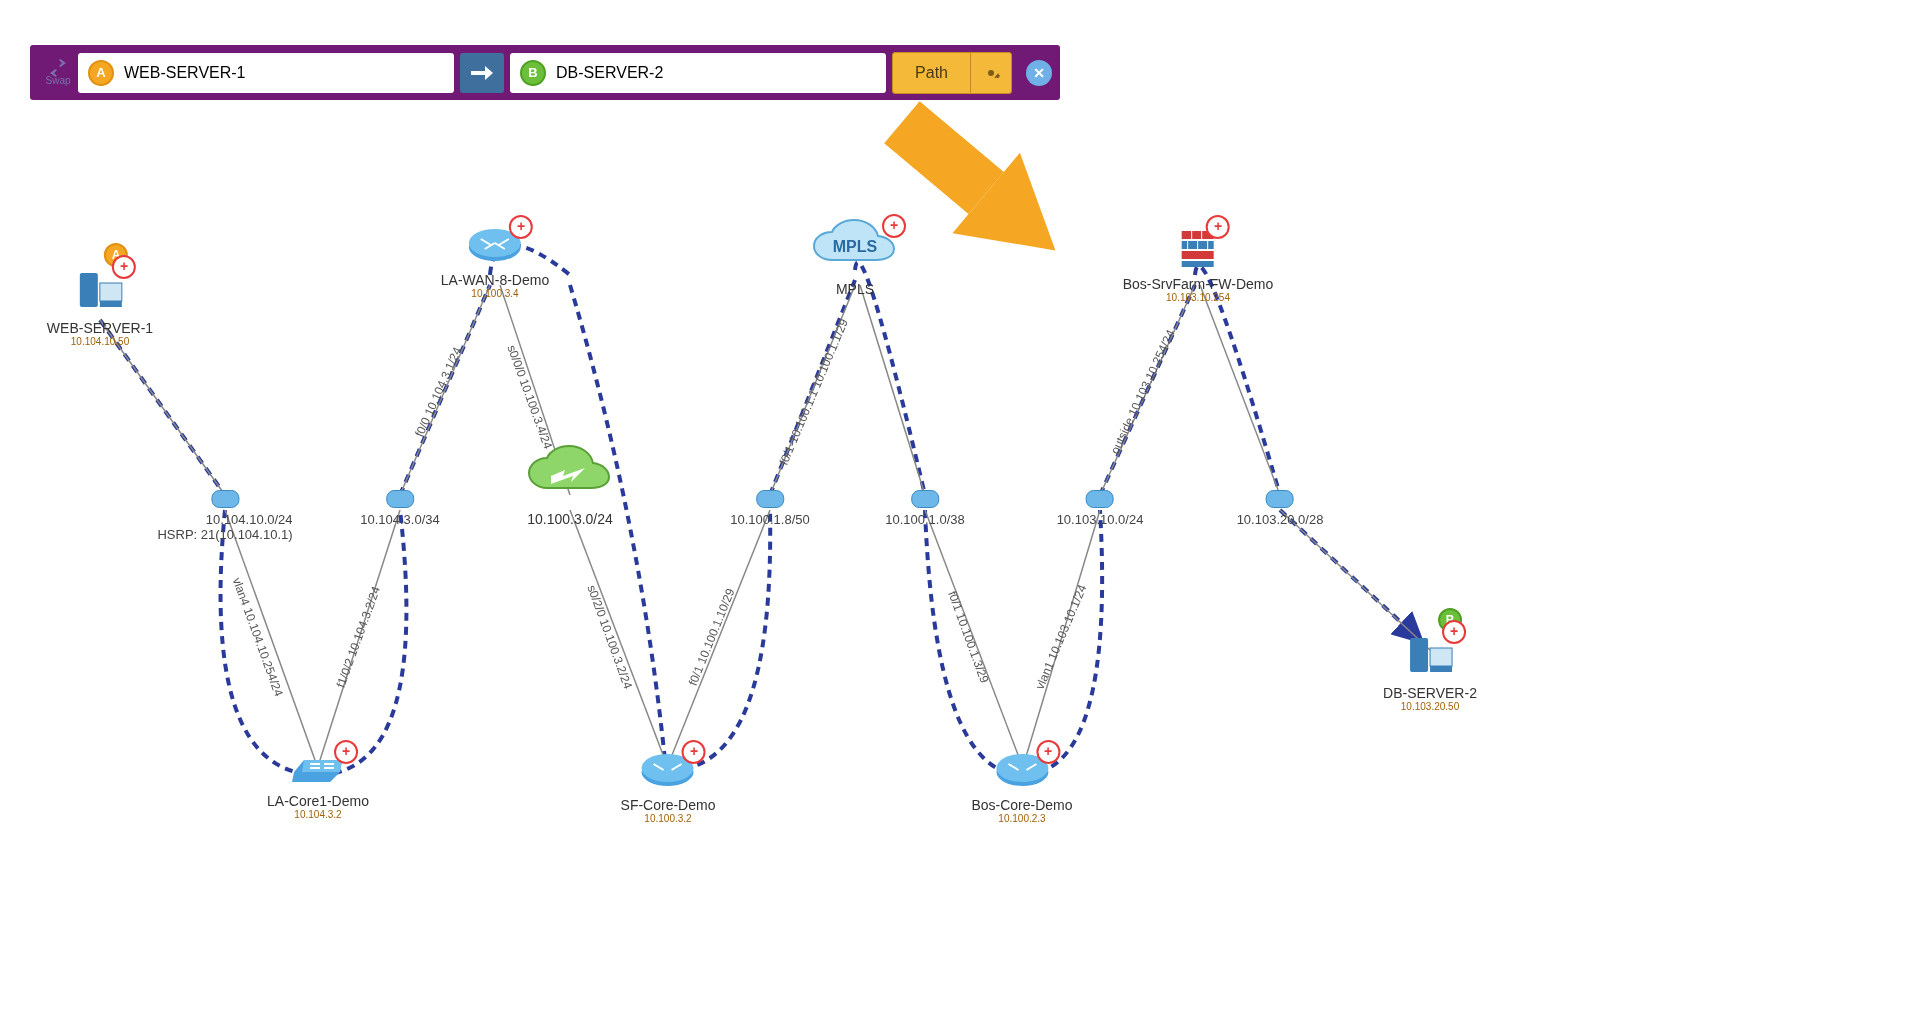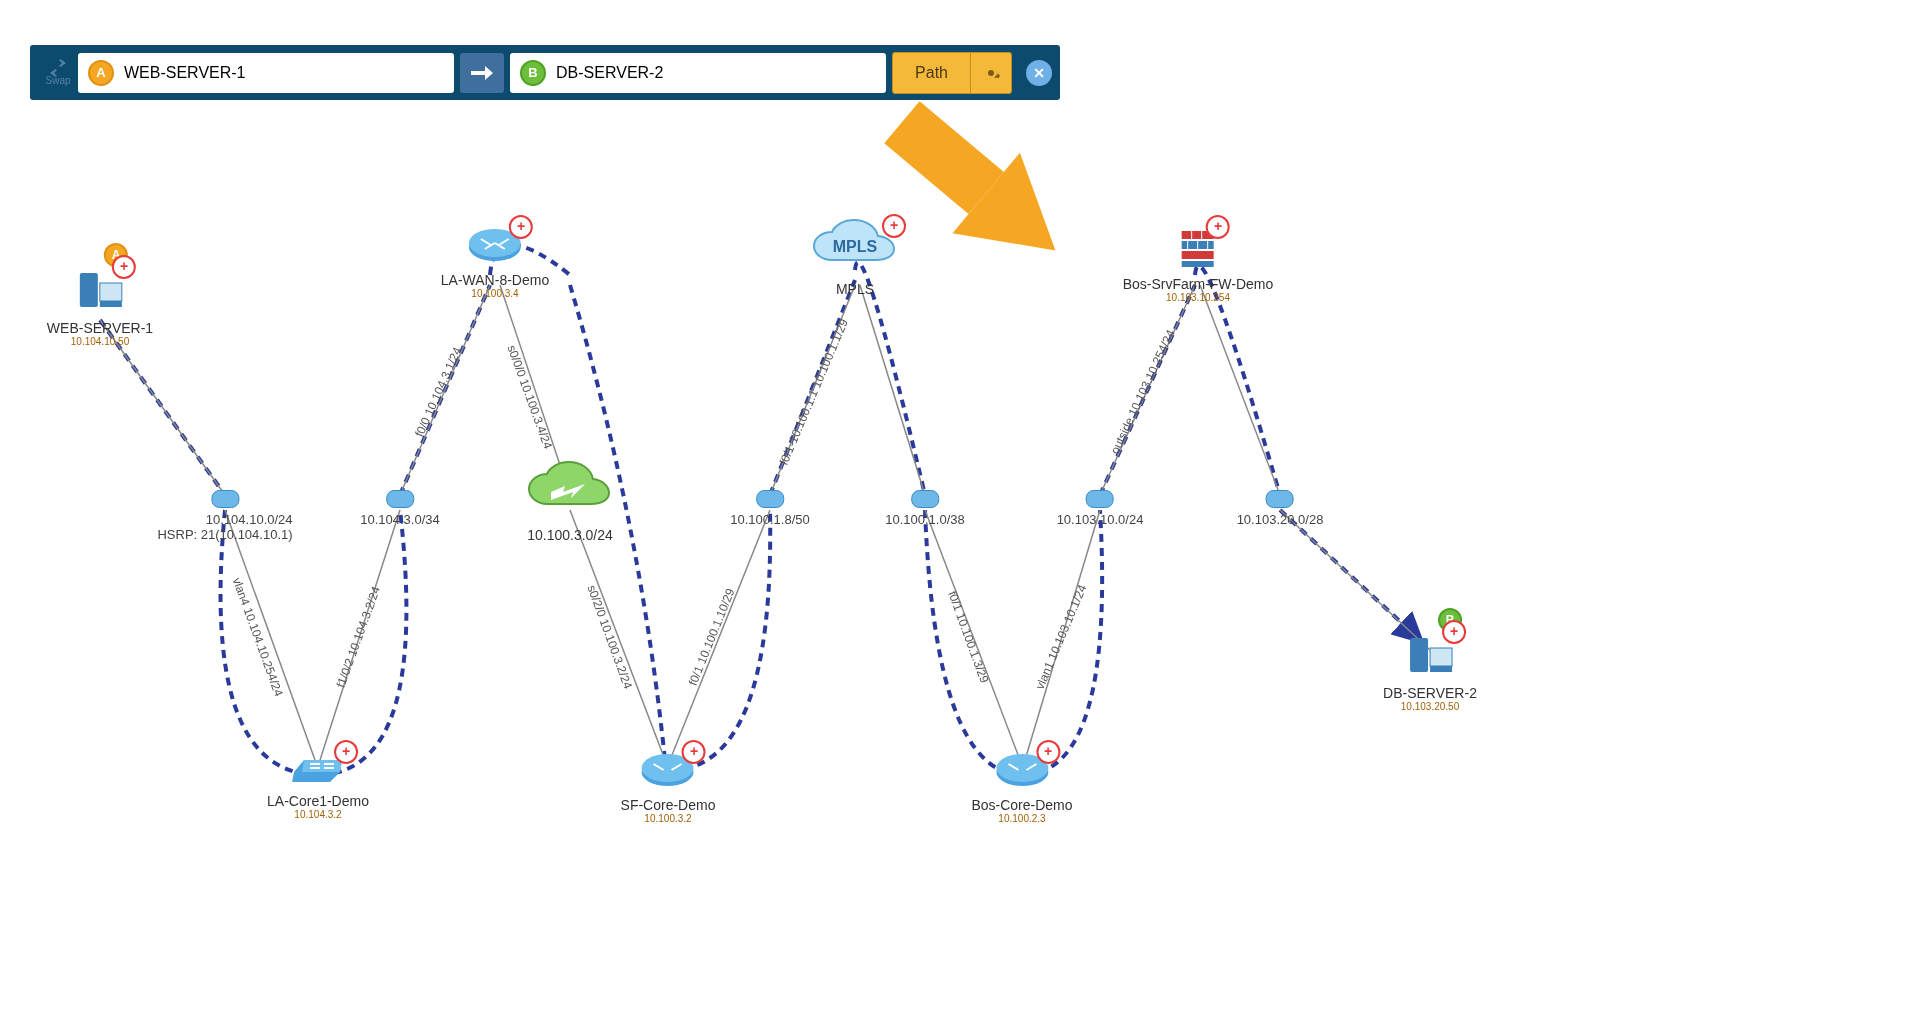--- a/index.html
+++ b/index.html
@@ -1,16 +1,16 @@
 <!DOCTYPE html>
 <html><head>
 <meta charset="utf-8">
 <style>
   html,body{margin:0;padding:0;width:1910px;height:1033px;background:#fff;font-family:Arial,Helvetica,sans-serif;font-size:14px;color:#333;overflow:hidden}
-  .toolbar{position:absolute;left:30px;top:45px;width:1030px;height:55px;background:#0c4a6e;border-radius:3px;display:flex;align-items:center;padding:0 8px;box-sizing:border-box}
+  .toolbar{position:absolute;left:30px;top:45px;width:1030px;height:55px;background:#701a75;border-radius:3px;display:flex;align-items:center;padding:0 8px;box-sizing:border-box}
   .swap-btn{width:40px;height:40px;display:flex;flex-direction:column;align-items:center;justify-content:center;color:#7fa8cc;font-size:10px;cursor:pointer;opacity:.6}
   .swap-btn svg{fill:#7fa8cc}
   .field{flex:1;height:40px;background:#fff;border-radius:3px;display:flex;align-items:center;padding:0 10px;gap:8px}
   .field input{border:none;outline:none;font-size:16px;flex:1;background:transparent}
   .badge{width:22px;height:22px;border-radius:50%;display:flex;align-items:center;justify-content:center;color:#fff;font-weight:bold;font-size:13px}
   .badge.a{background:#f5a623;border:2px solid #e09112}
   .badge.b{background:#6bbf3b;border:2px solid #4fa024}
   .arrow-btn{width:44px;height:40px;background:#3f6f9c;margin:0 6px;display:flex;align-items:center;justify-content:center;border-radius:3px}
   .arrow-btn svg{fill:#fff}
   .path-btn{height:40px;background:#f5b93a;border:1px solid #c48d1e;margin-left:6px;border-radius:3px;display:flex;align-items:center}
@@ -239,21 +239,21 @@
     <svg width="52" height="48">
         <rect x="6" y="8" width="18" height="34" fill="#3a7fb8" rx="2"></rect>
         <rect x="26" y="18" width="22" height="18" fill="#cfe6f5" stroke="#3a7fb8"></rect>
         <rect x="26" y="36" width="22" height="6" fill="#3a7fb8"></rect>
       </svg>
   </span>
   <div class="name">DB-SERVER-2</div>
   <div class="ip">10.103.20.50</div>
 </div>
 
-<div class="node" style="left:570px;top:460px">
+<div class="node" style="left:570px;top:444px">
   <span class="icon">
     <svg width="90" height="60">
         <path d="M22 44c-10 0-18-7-18-15s8-15 18-15c3-7 12-12 22-12 12 0 22 7 24 17 9 1 16 7 16 14s-8 11-18 11H22z" fill="#8fd66a" stroke="#5aa038" stroke-width="2"></path>
         <path d="M26 32l14-6-2 6 22-8-14 14 2-6-22 8z" fill="#fff"></path>
       </svg>
   </span>
   <div class="name">10.100.3.0/24</div>
 </div>
 
 <div class="subnet" style="left:225px;top:490px">

